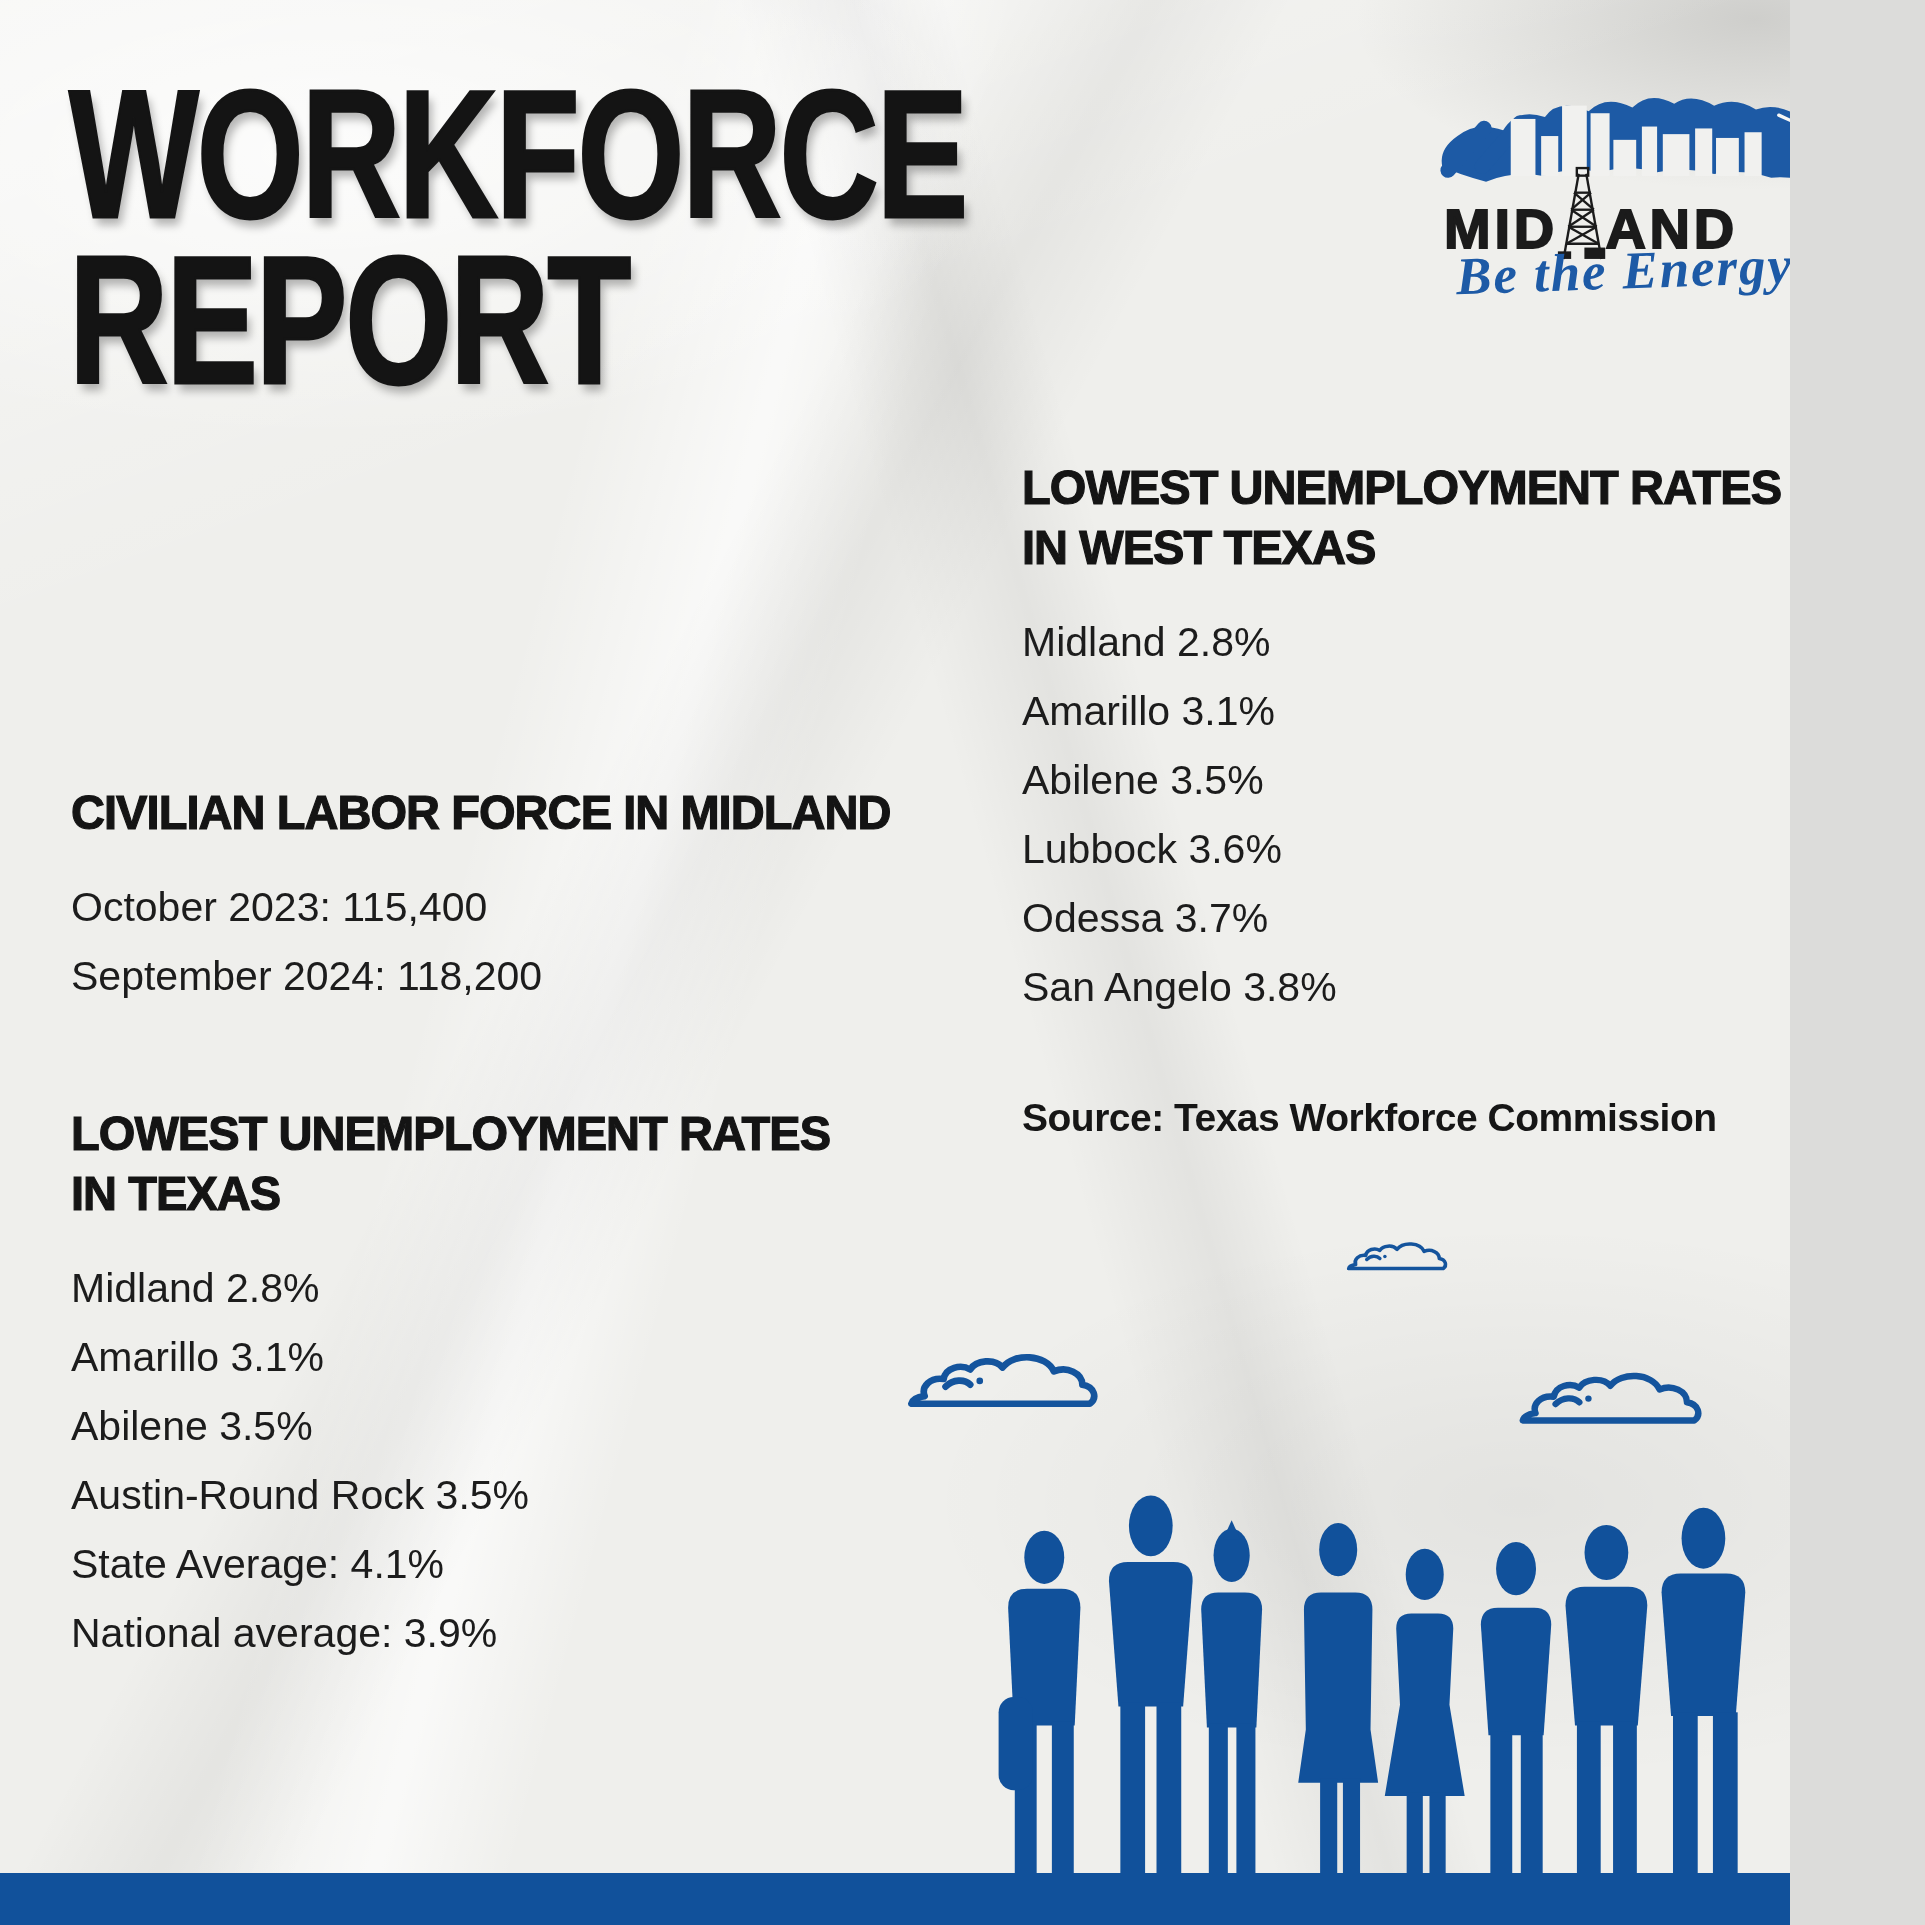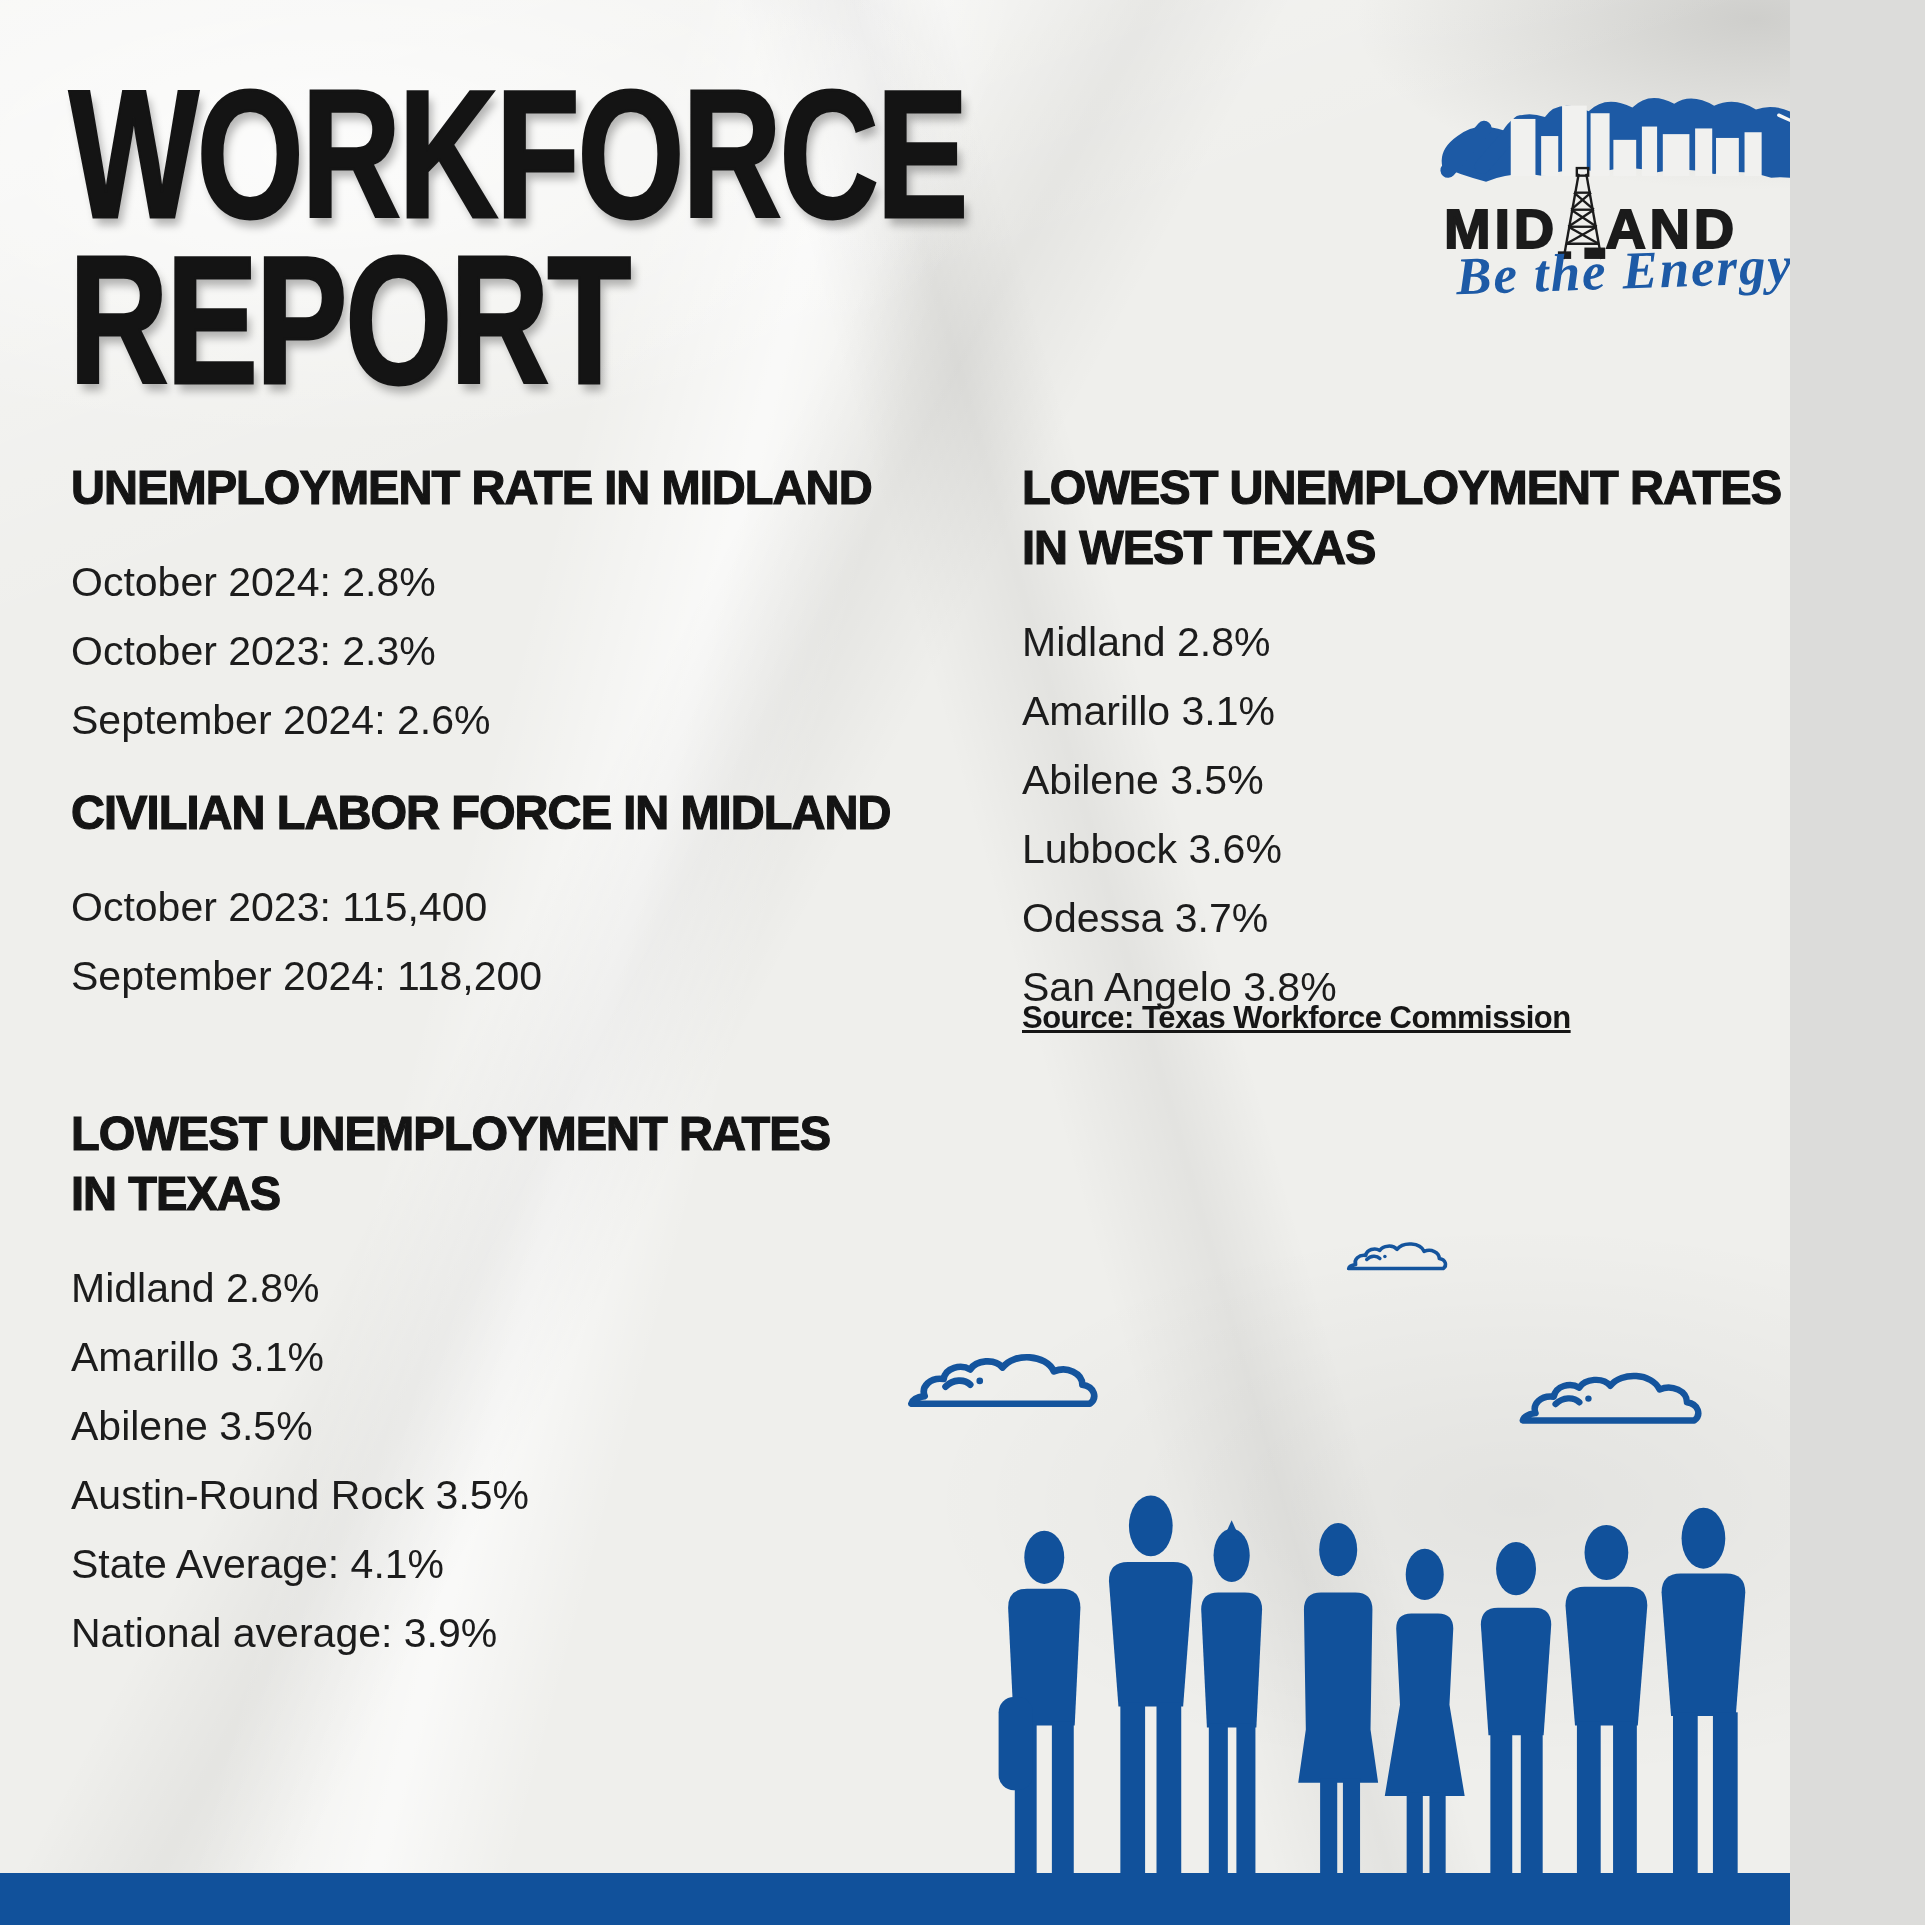--- a/index.html
+++ b/index.html
@@ -43,22 +43,22 @@
   .section{position:absolute;width:904px;}
   .sec-a{top:457px;} .sec-b{top:782px;} .sec-c{top:1103px;} .sec-d{top:457px;} 
   .section h2{
     margin:0 0 31px 0;font-size:49px;line-height:60px;font-weight:bold;
     letter-spacing:-1px;-webkit-text-stroke:1.2px #141414;
     transform:scaleX(0.96);transform-origin:left top;white-space:nowrap;color:#141414;
   }
   .section ul{margin:0;padding:0;list-style:none;}
   .section li{font-size:41px;line-height:69px;color:#1c1c1c;white-space:nowrap;}
   .source{
-    position:absolute;left:1022px;top:1000px;font-size:31px;font-weight:bold;
-    letter-spacing:-0.5px;color:#161616;white-space:nowrap;text-decoration:underline;
+    position:absolute;left:1022px;top:1096px;font-size:39px;font-weight:bold;
+    letter-spacing:-0.5px;color:#161616;white-space:nowrap;
   }
   .clouds{position:absolute;left:894px;top:1227px;}
   .people{position:absolute;left:913px;top:1465px;}
   .footer-bar{position:absolute;left:0;top:1873px;width:1926px;height:53px;background:#11519b;}
 </style>
 </head>
 <body>
 
 <div class="poster">
 
@@ -116,28 +116,20 @@
             <path d="M19,28 L40,46"></path>
         </g>
         <rect x="30" y="86" width="22" height="12" fill="#1b1b1b"></rect>
         <rect x="2" y="90" width="14" height="8" fill="#1b1b1b"></rect>
       </svg>
       <span>AND</span>
     </div>
     <div class="tagline">Be the Energy!</div>
   </div>
 
-  <div class="section col-left sec-a">
-    <h2>UNEMPLOYMENT RATE IN MIDLAND</h2>
-    <ul>
-      <li>October 2024: 2.8%</li>
-      <li>October 2023: 2.3%</li>
-      <li>September 2024: 2.6%</li>
-    </ul>
-  </div>
 
   <div class="section col-left sec-b">
     <h2>CIVILIAN LABOR FORCE IN MIDLAND</h2>
     <ul>
       <li>October 2023: 115,400</li>
       <li>September 2024: 118,200</li>
     </ul>
   </div>
 
   <div class="section col-left sec-c">

